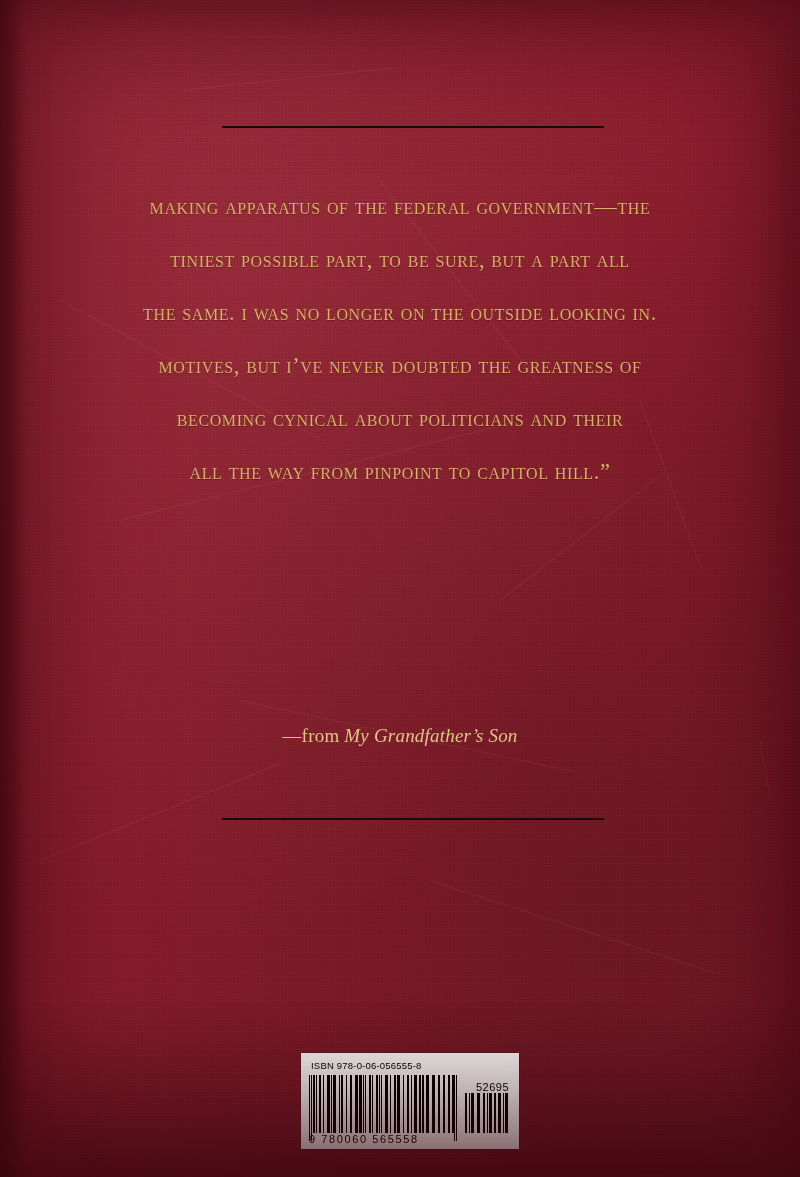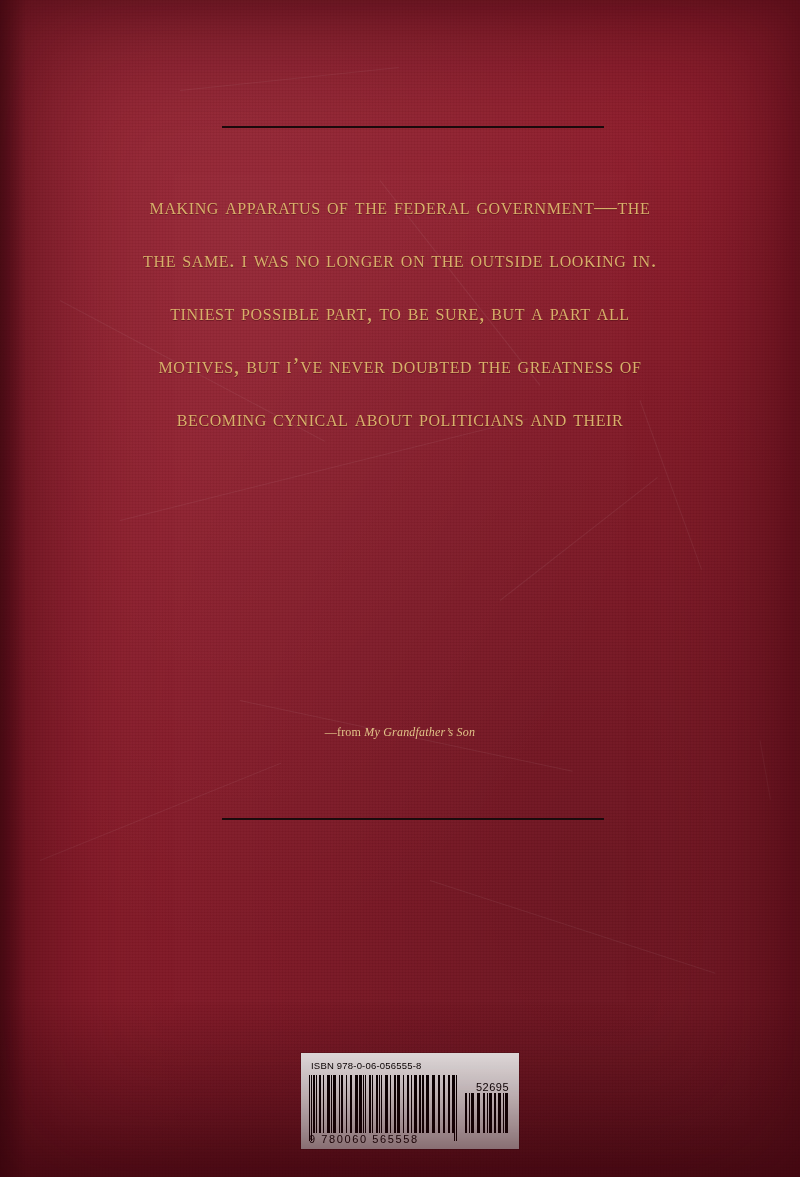--- a/index.html
+++ b/index.html
@@ -95,21 +95,21 @@
     text-shadow: 0 1px 0 rgba(70,10,18,0.5);
   }
   .attribution {
     position: absolute;
     left: 70px;
     top: 725px;
     width: 660px;
     text-align: center;
     color: #e2c489;
     font-family: "Liberation Serif", serif;
-    font-size: 12px;
+    font-size: 19px;
     letter-spacing: 0.2px;
   }
   .attribution .title {
     font-style: italic;
   }
 
   .barcode-box {
     position: absolute;
     left: 301px;
     top: 1053px;
@@ -184,24 +184,25 @@
     <span style="left:40px;  top:860px;  width:260px; transform: rotate(-22deg);"></span>
     <span style="left:430px; top:880px;  width:300px; transform: rotate(18deg);"></span>
     <span style="left:760px; top:740px;  width:60px;  transform: rotate(80deg);"></span>
     <span style="left:180px; top:90px;   width:220px; transform: rotate(-6deg);"></span>
   </div>
 
   <div class="rule top"></div>
 
   <div class="quote-block">
     <div class="quote-line">making apparatus of the federal government—the</div>
+    <div class="quote-line">tiniest possible part, to be sure, but a part all</div>
     <div class="quote-line">the same. I was no longer on the outside looking in.</div>
-    <div class="quote-line">tiniest possible part, to be sure, but a part all</div>
     <div class="quote-line">motives, but I’ve never doubted the greatness of</div>
     <div class="quote-line">becoming cynical about politicians and their</div>
+    <div class="quote-line">all the way from Pinpoint to Capitol Hill.”</div>
   </div>
 
   <div class="attribution">
     <span>—from </span><span class="title">My Grandfather’s Son</span>
   </div>
 
   <div class="rule bottom"></div>
 
   <div class="barcode-box">
     <div class="isbn-text">ISBN 978-0-06-056555-8</div>

